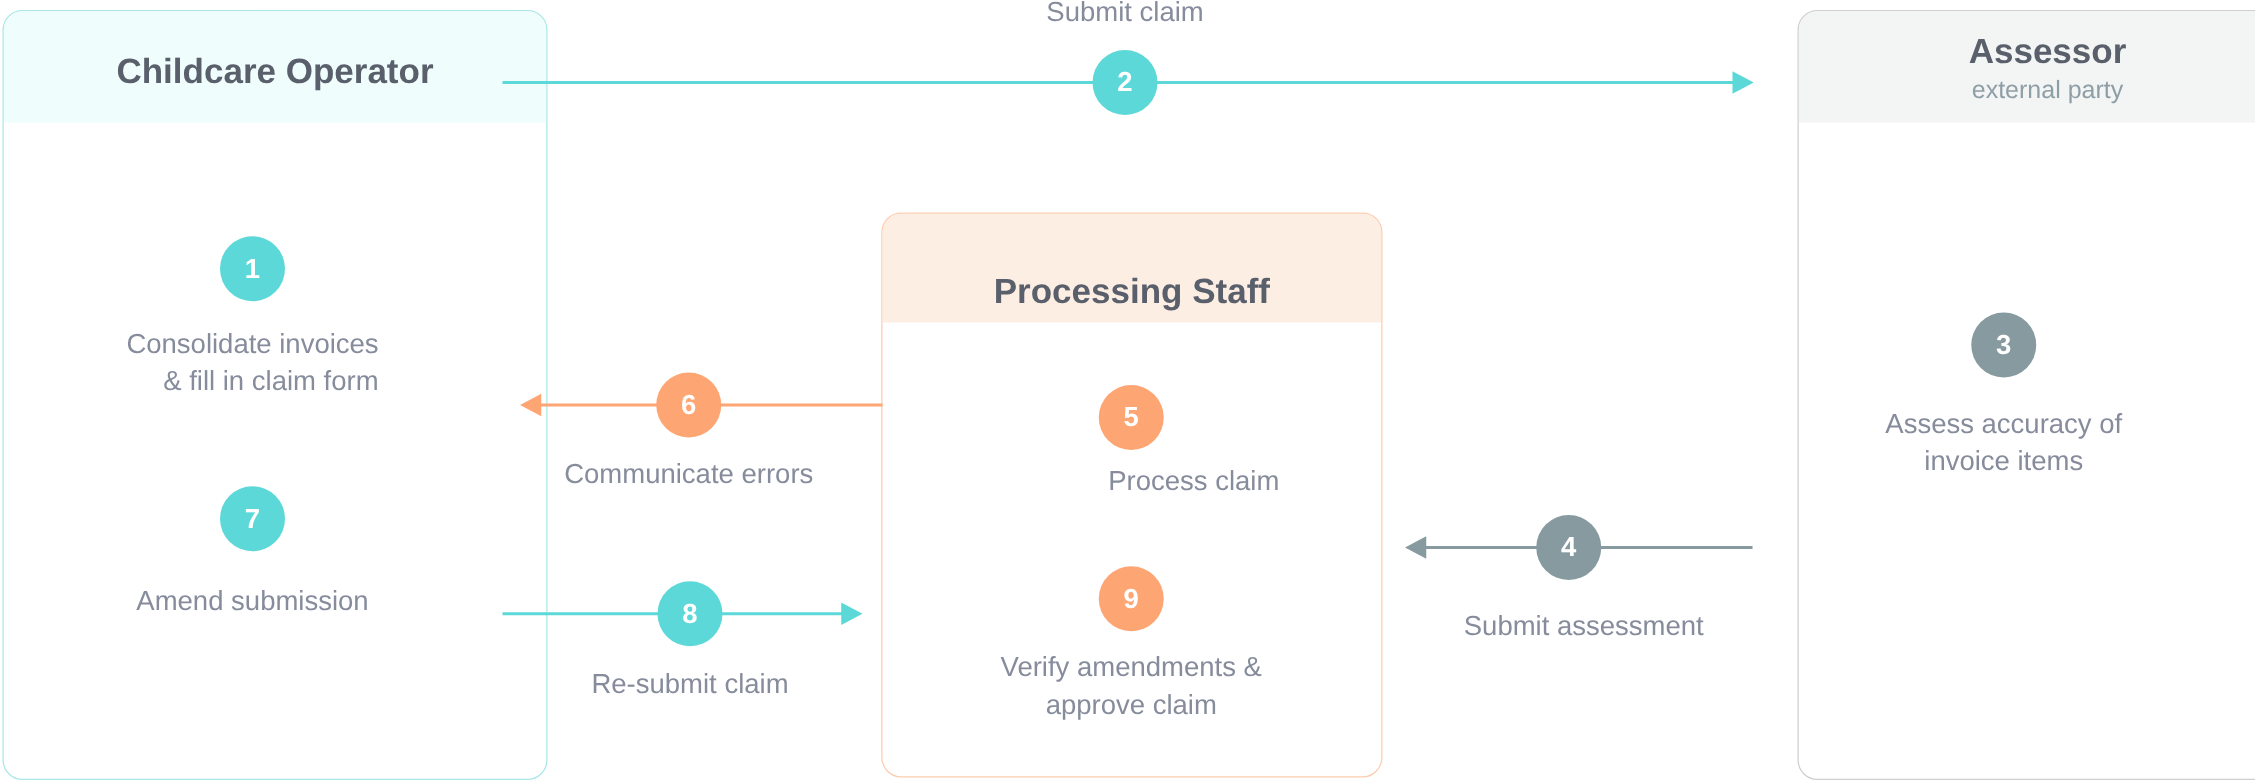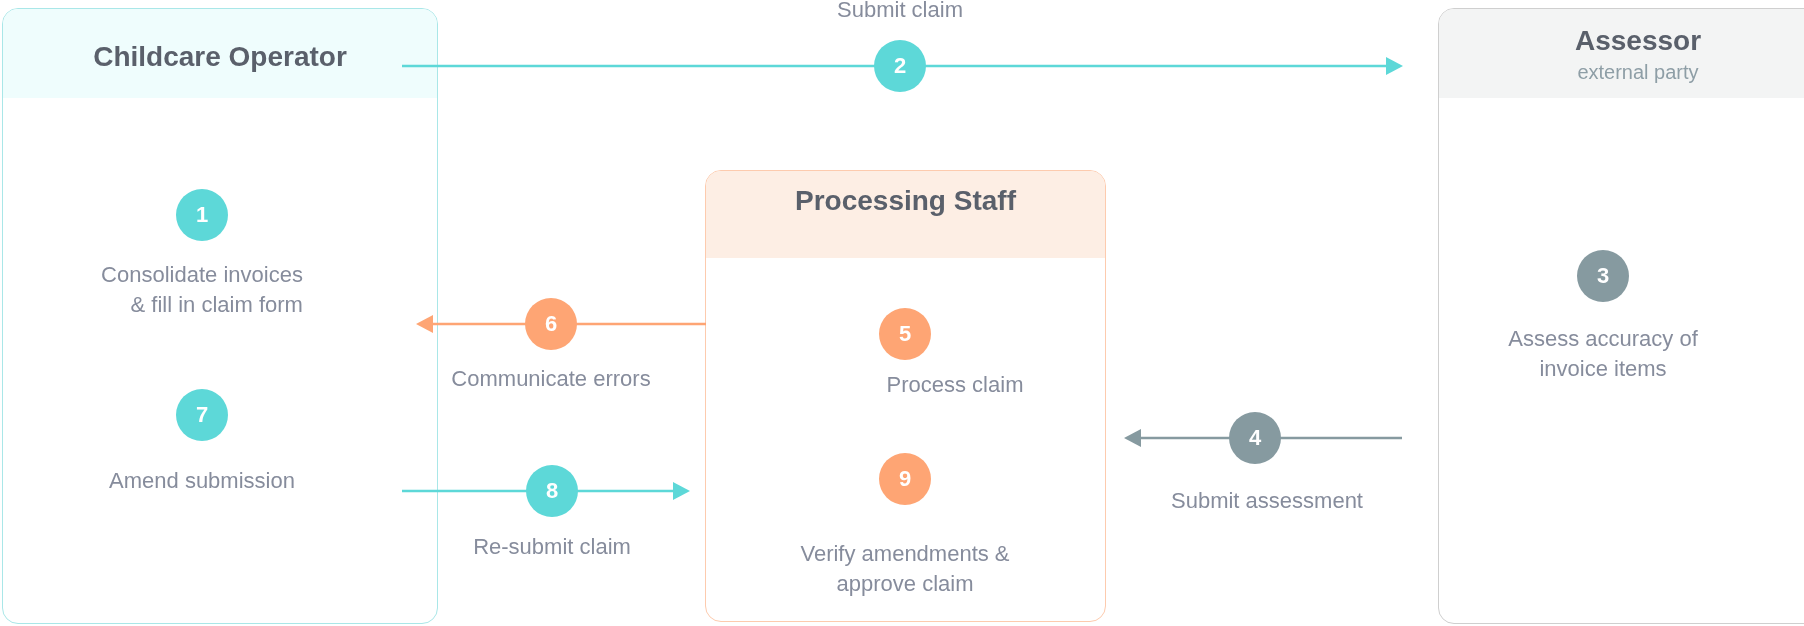--- a/index.html
+++ b/index.html
@@ -9,21 +9,21 @@
     .lane-head { position: absolute; left: 0; right: 0; top: 0; text-align: center; }
     .lane-title { font-weight: bold; font-size: 28px; color: #5a606b; display: block; }
     .lane-sub { font-size: 20px; color: #8e9ea6; display: block; margin-top: 4px; }
 
     #lane-operator { left: 2px; top: 8px; width: 436px; height: 616px; border: 1.5px solid #a9e7e8; }
     #lane-operator .lane-head { height: 89px; background: #effdfd; }
     #lane-operator .lane-title { padding-top: 32px; }
 
     #lane-staff { left: 705px; top: 170px; width: 401px; height: 452px; border: 1.5px solid #fdcbae; }
     #lane-staff .lane-head { height: 87px; background: #fdeee4; }
-    #lane-staff .lane-title { padding-top: 14px; text-align: center; }
+    #lane-staff .lane-title { padding-top: 46px; text-align: center; }
 
     #lane-assessor { left: 1438px; top: 8px; width: 400px; height: 616px; border: 1.5px solid #cfcfcf; }
     #lane-assessor .lane-head { height: 89px; background: #f3f4f4; }
     #lane-assessor .lane-title { padding-top: 16px; }
 
     .step { position: absolute; width: 52px; height: 52px; border-radius: 50%; color: #fff;
             font-weight: bold; font-size: 22px; display: flex; align-items: center; justify-content: center;
             transform: translate(-50%, -50%); z-index: 3; }
     .step.teal { background: #5dd8d8; }
     .step.orange { background: #fea574; }
@@ -107,16 +107,16 @@
 <div class="label" style="left:202px; top:466px;">
   <div>Amend submission</div>
 </div>
 
 <div class="step teal" style="left:552px; top:491px;">8</div>
 <div class="label" style="left:552px; top:532px;">
   <div>Re-submit claim</div>
 </div>
 
 <div class="step orange" style="left:905px; top:479px;">9</div>
-<div class="label" style="left:905px; top:519px;margin-top:20px;">
+<div class="label" style="left:905px; top:519px;">
   <div>Verify amendments &amp;</div>
   <div>approve claim</div>
 </div>
 
 </body></html>

